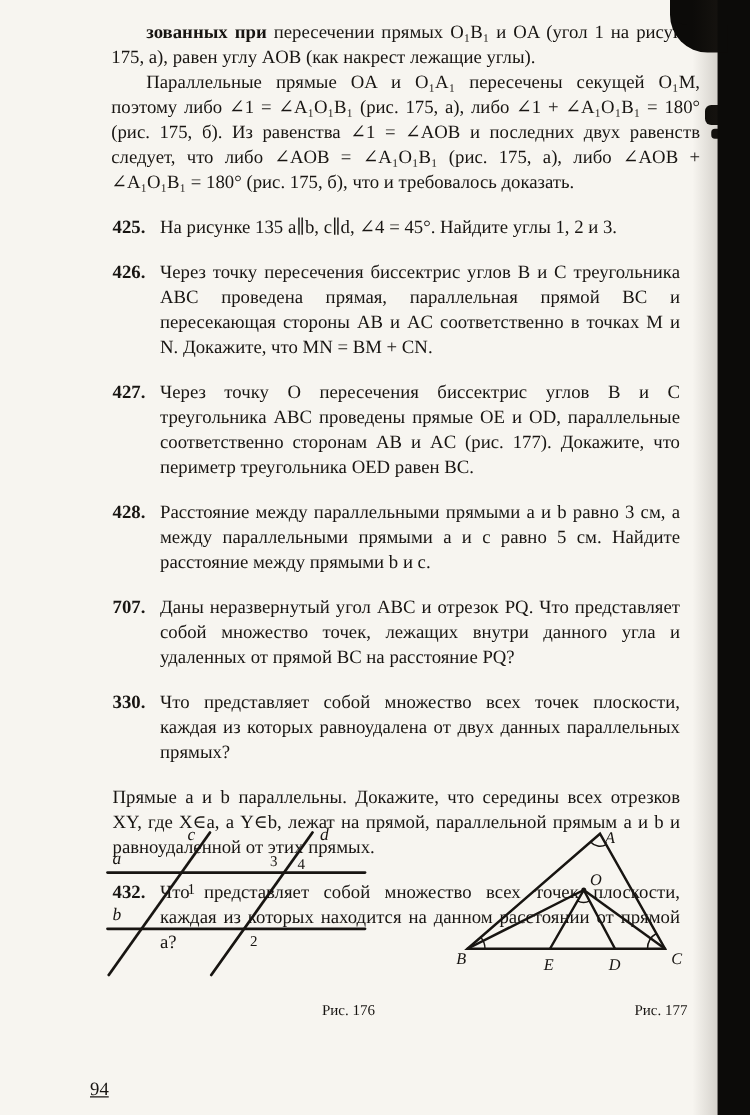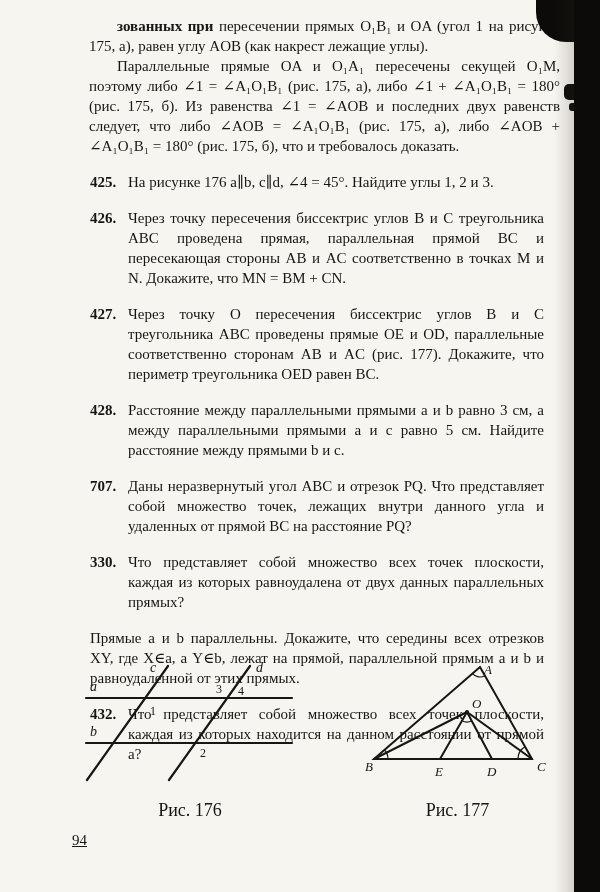--- a/index.html
+++ b/index.html
@@ -47,27 +47,27 @@
   .figures {
     position: absolute;
     left: 80px; top: 658px;
     width: 470px;
     display: flex;
     justify-content: space-between;
     align-items: flex-end;
   }
   figure.fig { margin: 0; }
   figure.fig figcaption {
-    text-align: center;
-    font-size: 18px;
+    text-align: right;
+    font-size: 12px;
     margin-top: 8px;
   }
   .page-number {
     position: absolute;
-    left: 72px; top: 832px;
+    left: 72px; top: 864px;
     font-size: 15px;
     text-decoration: underline;
   }
   
   .edge-bar {
     position: absolute; top: 0; right: 0;
     width: 26px; height: 892px;
     background: #0c0b09;
   }
   .edge-blob-1 {
@@ -101,21 +101,21 @@
 <div class="page">
 
   <div class="content">
 
     <p class="para"><span class="lead">зованных при</span><span> пересечении прямых O₁B₁ и OA (угол 1 на рисунке 175, а), равен углу AOB (как накрест лежащие углы).</span></p>
 
     <p class="para">Параллельные прямые OA и O₁A₁ пересечены секущей O₁M, поэтому либо ∠1 = ∠A₁O₁B₁ (рис. 175, а), либо ∠1 + ∠A₁O₁B₁ = 180° (рис. 175, б). Из равенства ∠1 = ∠AOB и последних двух равенств следует, что либо ∠AOB = ∠A₁O₁B₁ (рис. 175, а), либо ∠AOB + ∠A₁O₁B₁ = 180° (рис. 175, б), что и требовалось доказать.</p>
 
     <div class="problem">
       <span class="pnum">425.</span>
-      <span class="ptext">На рисунке 176 a∥b, c∥d, ∠4 = 45°. Найдите углы 1, 2 и 3.</span>
+      <span class="ptext">На рисунке 135 a∥b, c∥d, ∠4 = 45°. Найдите углы 1, 2 и 3.</span>
     </div>
     <div class="problem">
       <span class="pnum">426.</span>
       <span class="ptext">Через точку пересечения биссектрис углов B и C треугольника ABC проведена прямая, параллельная прямой BC и пересекающая стороны AB и AC соответственно в точках M и N. Докажите, что MN = BM + CN.</span>
     </div>
     <div class="problem">
       <span class="pnum">427.</span>
       <span class="ptext">Через точку O пересечения биссектрис углов B и C треугольника ABC проведены прямые OE и OD, параллельные соответственно сторонам AB и AC (рис. 177). Докажите, что периметр треугольника OED равен BC.</span>
     </div>
     <div class="problem">

